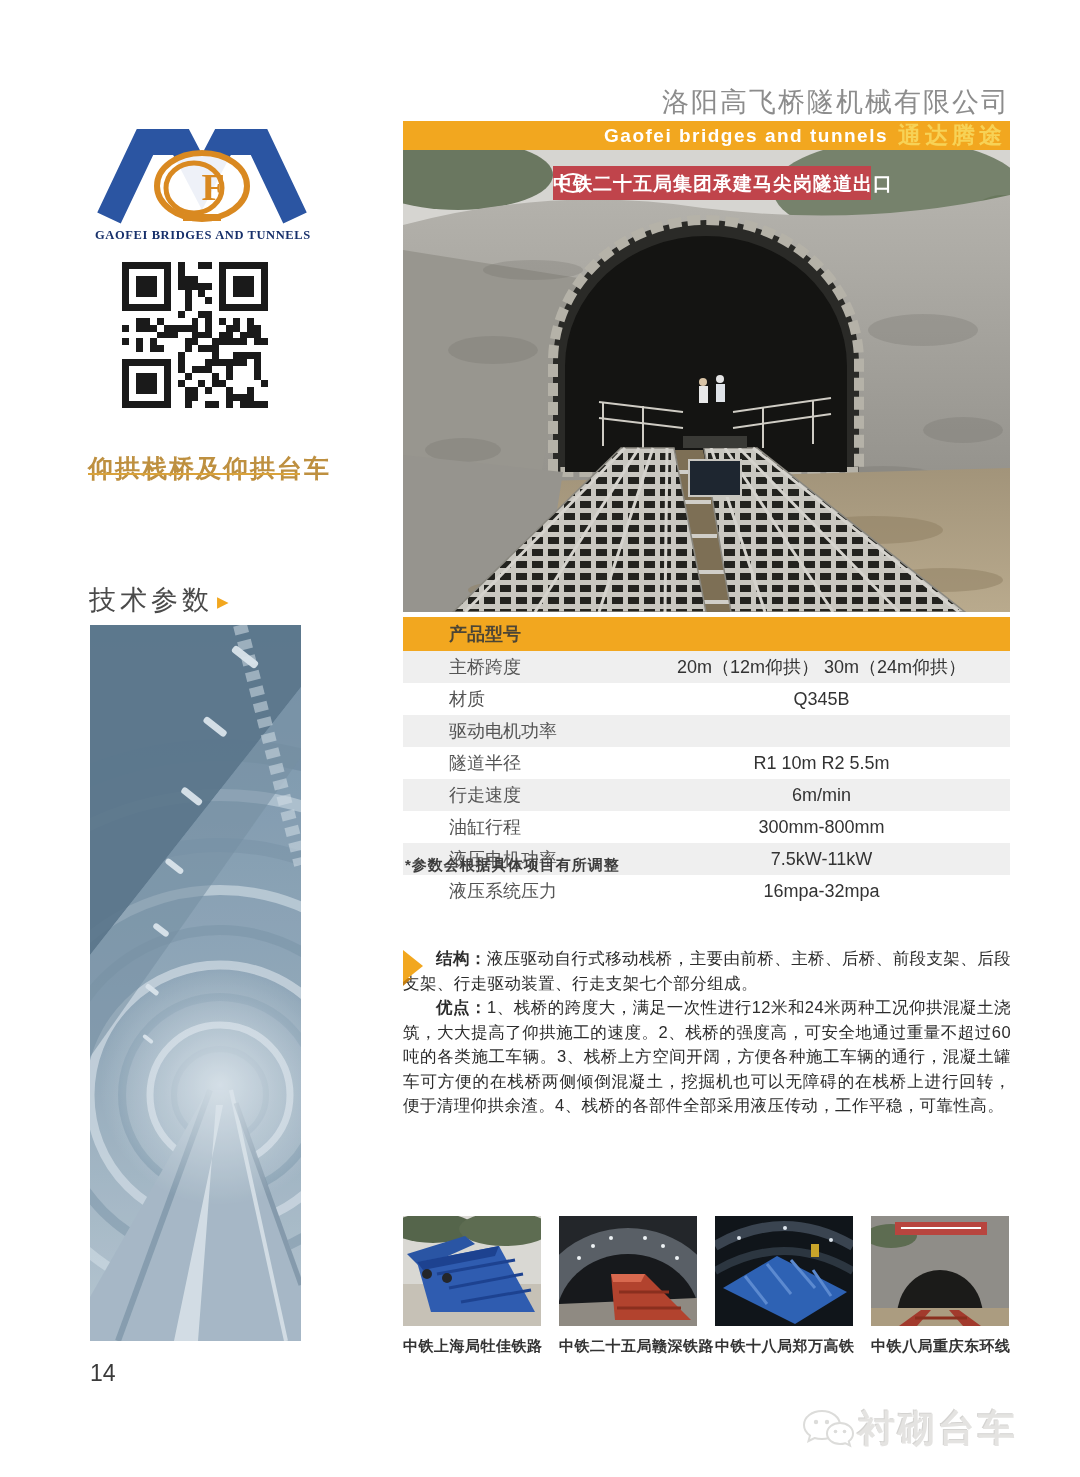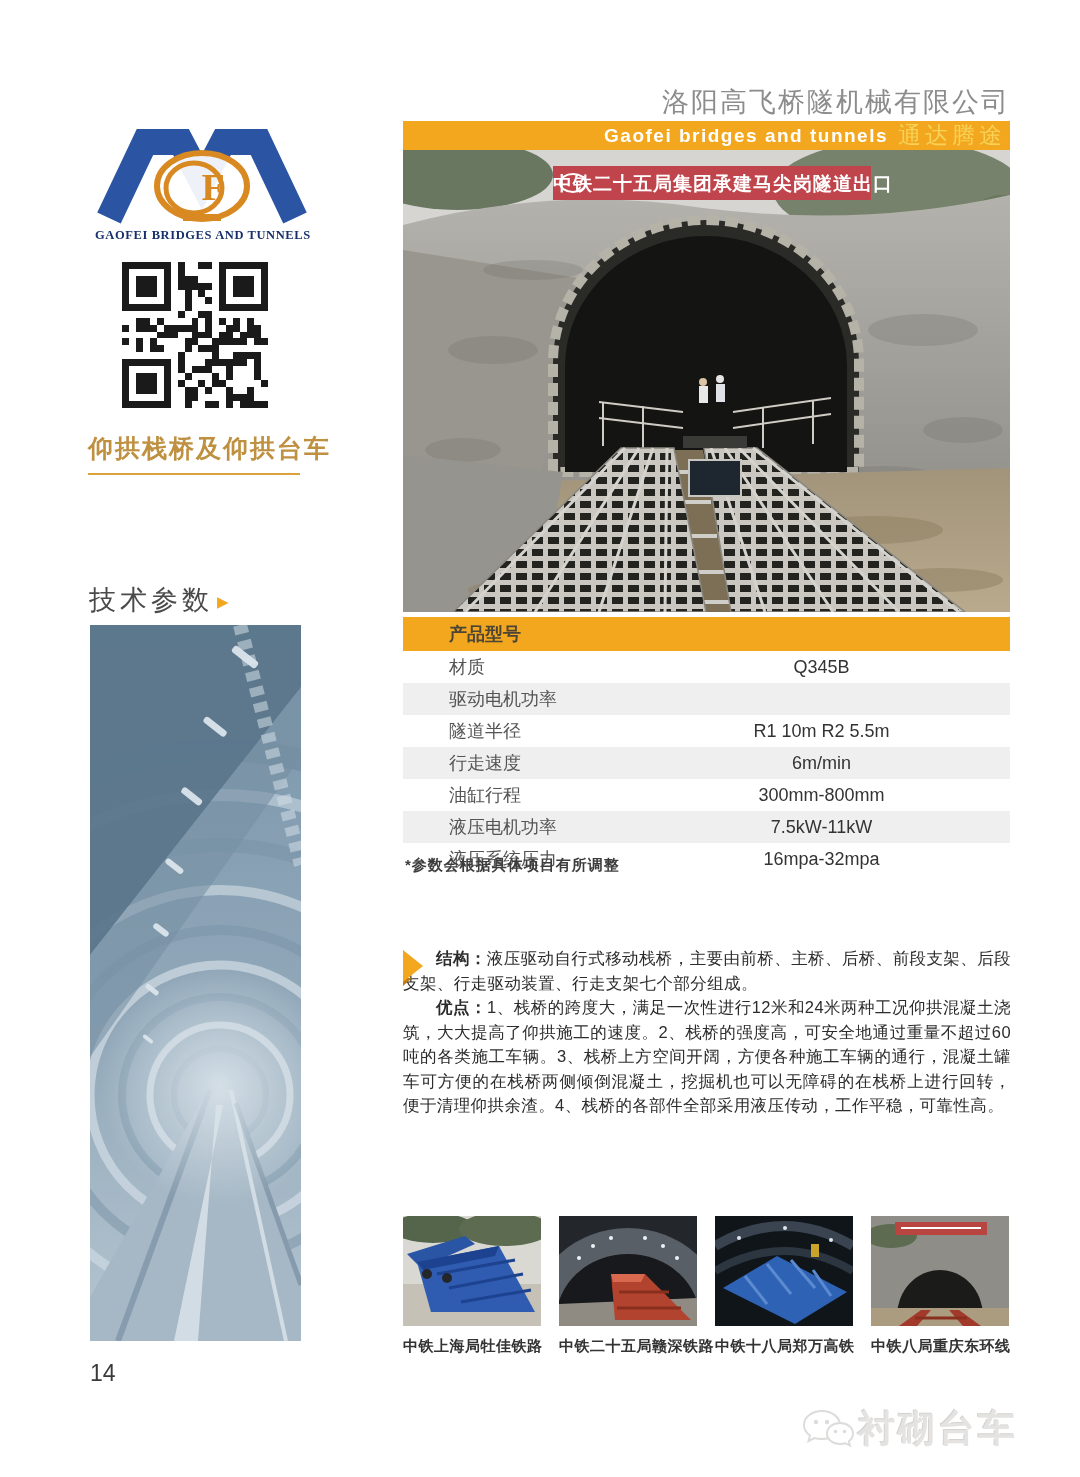--- a/index.html
+++ b/index.html
@@ -6,30 +6,30 @@
   .page{position:relative;width:1080px;height:1477px;background:#fff;overflow:hidden;
         font-family:"Liberation Sans","DejaVu Sans",sans-serif;}
 
   
   .company-name{position:absolute;top:84px;right:70px;font-size:27px;color:#8c8c8c;
                 letter-spacing:2px;white-space:nowrap;}
   .top-banner{position:absolute;left:403px;top:121px;width:607px;height:29px;
               background:var(--accent-orange,#F2A71F);display:flex;align-items:center;
               justify-content:flex-end;box-sizing:border-box;padding-right:4px;z-index:3;}
   .banner-en{color:#ffffff;font-weight:bold;font-size:19px;letter-spacing:1.5px;margin-right:10px;white-space:nowrap;}
-  .banner-cn{color:var(--banner-cn,#F7D256);font-weight:normal;font-size:23px;letter-spacing:4px;white-space:nowrap;}
+  .banner-cn{color:var(--banner-cn,#F7D256);font-weight:bold;font-size:23px;letter-spacing:4px;white-space:nowrap;}
 
   
   .logo{position:absolute;left:95px;top:124px;width:215px;text-align:center;}
   .logo svg{display:block;}
   .logo-text{margin-top:4px;font-family:"Liberation Serif","DejaVu Serif",serif;
              font-weight:bold;font-size:12.5px;color:#17306b;letter-spacing:0.6px;white-space:nowrap;}
   .qr{position:absolute;left:122px;top:262px;width:146px;height:146px;}
   .qr svg{width:146px;height:146px;display:block;shape-rendering:crispEdges;}
-  .product-title{position:absolute;left:88px;top:432px;font-size:25px;font-weight:bold;
+  .product-title{position:absolute;left:88px;top:452px;font-size:25px;font-weight:bold;
                  color:var(--gold,#BE9040);letter-spacing:2px;white-space:nowrap;}
   .product-underline{position:absolute;left:88px;top:473px;width:212px;height:2px;
                      background:var(--gold-line,#D9A23B);}
   .tech-title{position:absolute;left:89px;top:582px;font-size:27px;color:#4a4a4a;
               letter-spacing:4px;white-space:nowrap;}
   .tech-arrow{color:var(--accent-orange,#F2A71F);font-size:15px;margin-left:4px;vertical-align:2px;}
   .side-photo{position:absolute;left:90px;top:625px;width:211px;height:716px;}
   .side-photo svg{display:block;width:211px;height:716px;}
 
   
@@ -365,20 +365,24 @@
       </g>
       <rect x="286" y="310" width="52" height="36" fill="#1e2630" stroke="#c8c6c0" stroke-width="2"></rect>
       <rect x="280" y="286" width="64" height="12" fill="#3a3a36"></rect>
     </svg>
   </div>
 
   <div class="spec-table">
     <div class="trow thead">
       <div class="tlabel">产品型号</div>
     </div>
+    <div class="trow alt">
+      <div class="tlabel">主桥跨度</div>
+      <div class="tvalue">20m（12m仰拱）  30m（24m仰拱）</div>
+    </div>
     <div class="trow">
       <div class="tlabel">材质</div>
       <div class="tvalue">Q345B</div>
     </div>
     <div class="trow alt">
       <div class="tlabel">驱动电机功率</div>
     </div>
     <div class="trow">
       <div class="tlabel">隧道半径</div>
       <div class="tvalue">R1  10m  R2  5.5m</div>

